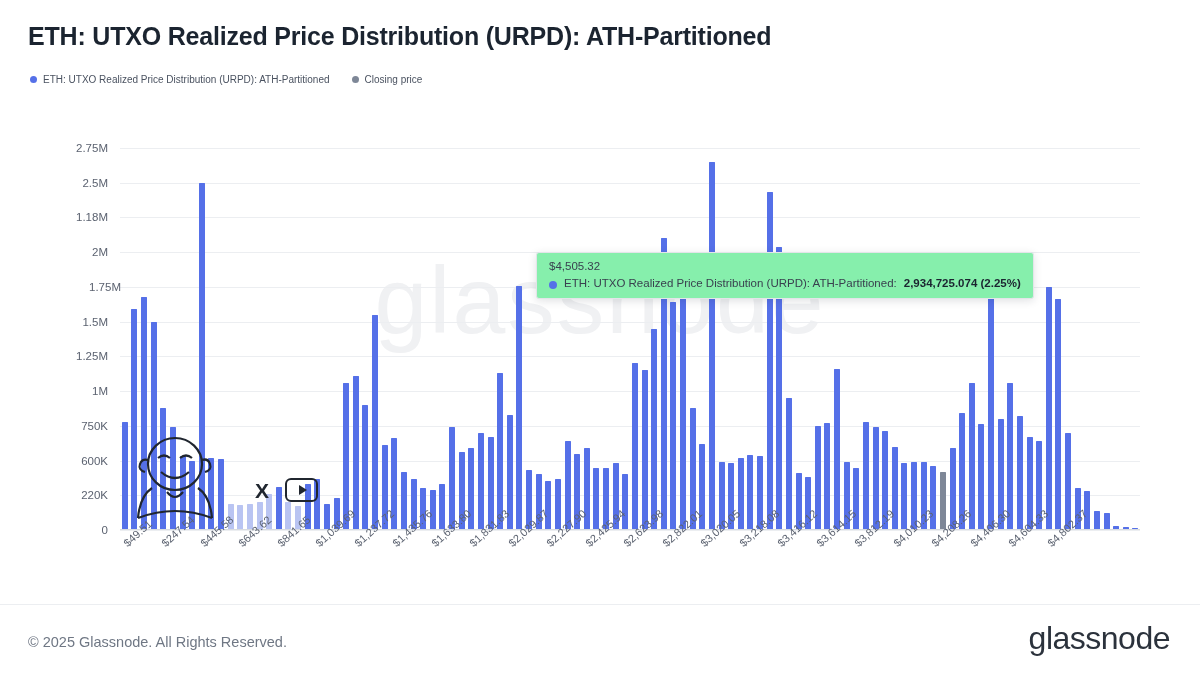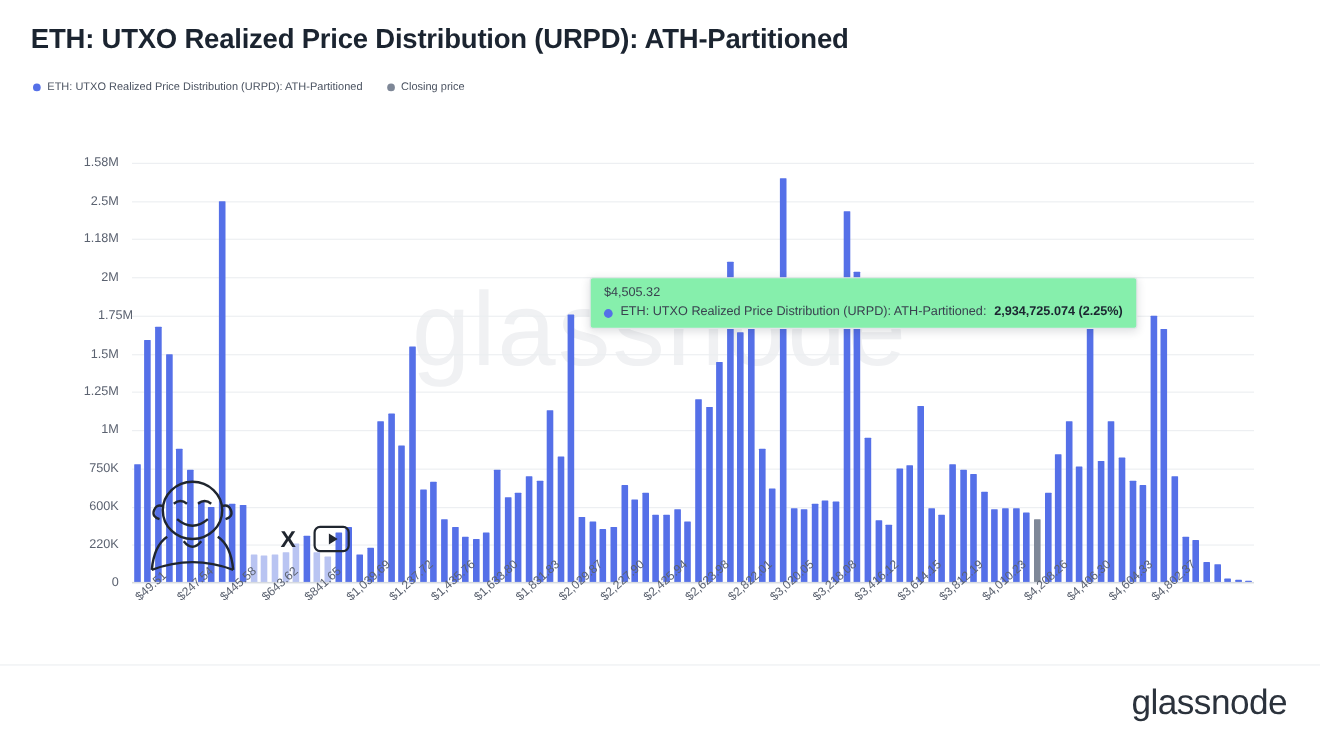--- a/index.html
+++ b/index.html
@@ -601,21 +601,21 @@
       <div class="ylabel" style="position: absolute; left: 42px; top: 495.273px; width: 66px;">220K</div>
       <div class="ylabel" style="position: absolute; left: 42px; top: 460.545px; width: 66px;">600K</div>
       <div class="ylabel" style="position: absolute; left: 42px; top: 425.818px; width: 66px;">750K</div>
       <div class="ylabel" style="position: absolute; left: 42px; top: 391.091px; width: 66px;">1M</div>
       <div class="ylabel" style="position: absolute; left: 42px; top: 356.364px; width: 66px;">1.25M</div>
       <div class="ylabel" style="position: absolute; left: 42px; top: 321.636px; width: 66px;">1.5M</div>
       <div class="ylabel" style="position: absolute; left: 55px; top: 286.909px; width: 66px;">1.75M</div>
       <div class="ylabel" style="position: absolute; left: 42px; top: 252.182px; width: 66px;">2M</div>
       <div class="ylabel" style="position: absolute; left: 42px; top: 217.455px; width: 66px;">1.18M</div>
       <div class="ylabel" style="position: absolute; left: 42px; top: 182.727px; width: 66px;">2.5M</div>
-      <div class="ylabel" style="position: absolute; left: 42px; top: 148px; width: 66px;">1.58M</div>
+      <div class="ylabel" style="position: absolute; left: 42px; top: 148px; width: 66px;">2.75M</div>
     </div>
   <div class="xlabels" id="xaxis">
       <div class="xlabel" style="left: 0.811321px; top: 6px;">$49.51</div>
       <div class="xlabel" style="left: 39.3019px; top: 6px;">$247.54</div>
       <div class="xlabel" style="left: 77.7925px; top: 6px;">$445.58</div>
       <div class="xlabel" style="left: 116.283px; top: 6px;">$643.62</div>
       <div class="xlabel" style="left: 154.774px; top: 6px;">$841.65</div>
       <div class="xlabel" style="left: 193.264px; top: 6px;">$1,039.69</div>
       <div class="xlabel" style="left: 231.755px; top: 6px;">$1,237.72</div>
       <div class="xlabel" style="left: 270.245px; top: 6px;">$1,435.76</div>
@@ -663,16 +663,17 @@
   </div>
 
   <div class="handle-icons">
     <span class="x-glyph">X</span>
     <span class="yt-glyph">
         <span class="yt-tri"></span>
       </span>
   </div>
 
   <div class="footer-bar">
+    <div class="copyright">© 2025 Glassnode. All Rights Reserved.</div>
     <div class="brand">glassnode</div>
   </div>
 
 </div>
 
 </body></html>

